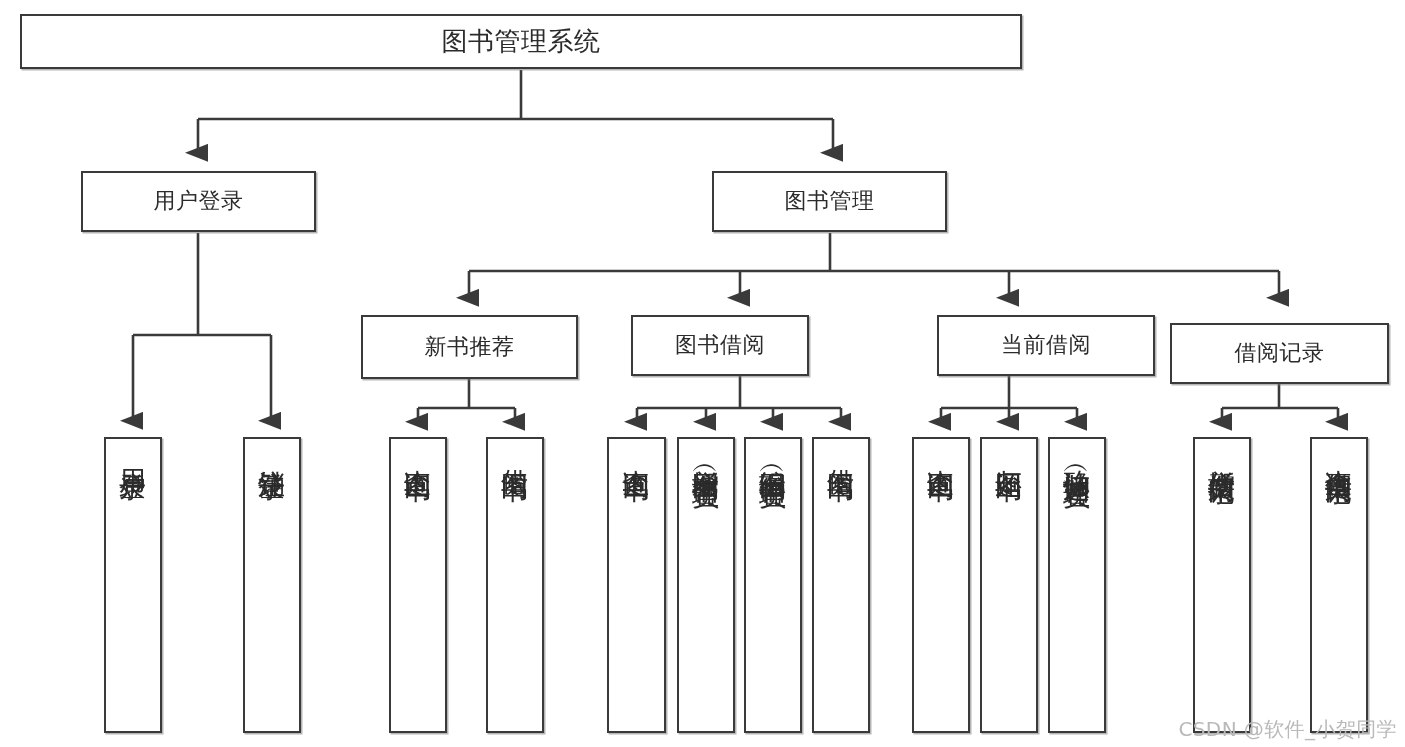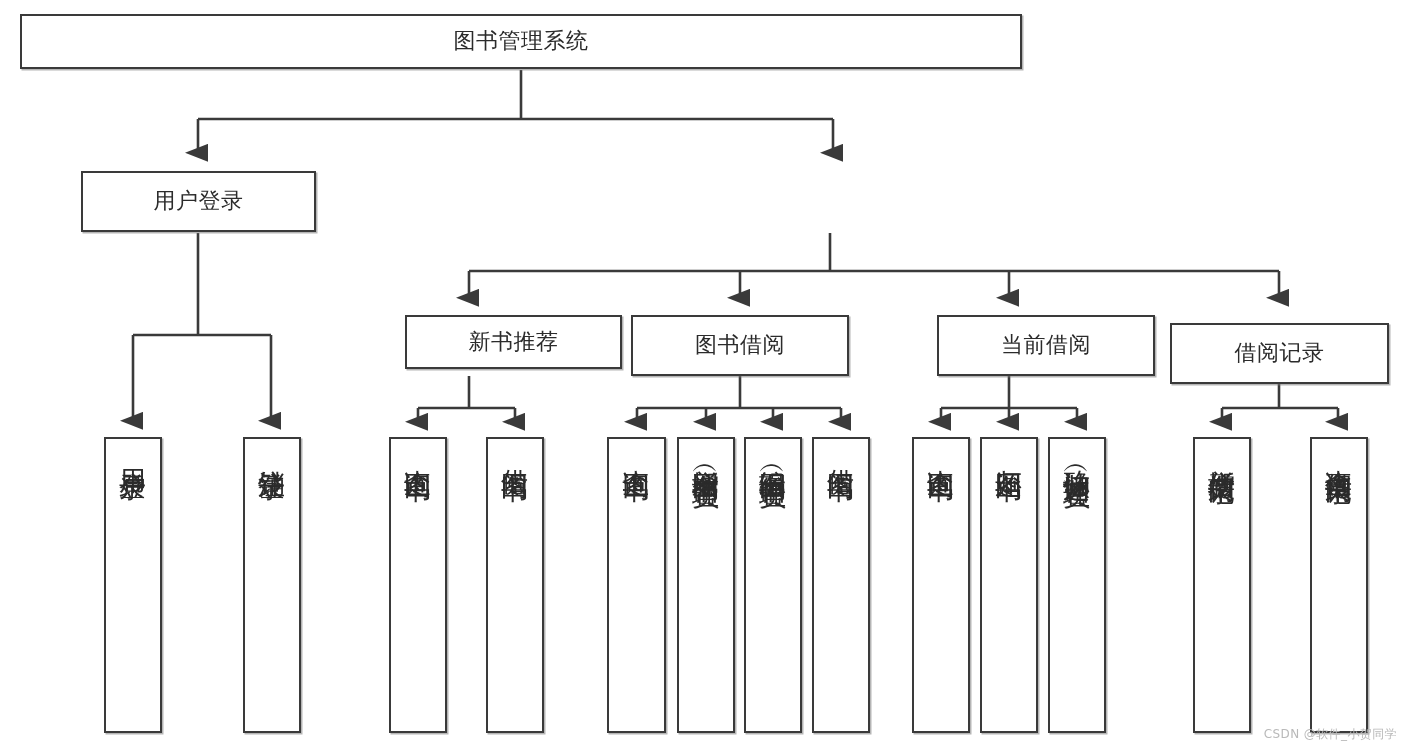--- a/index.html
+++ b/index.html
@@ -51,28 +51,28 @@
     padding-top: 9px;
   }
   .node.vert .label {
     writing-mode: vertical-rl;
     text-orientation: upright;
     font-size: 27px;
     letter-spacing: 2px;
     line-height: 1;
   }
   .node.root .label {
-    font-size: 22px;
+    font-size: 26px;
     font-family: Liberation Serif, serif;
   }
   #watermark {
     position: absolute;
     right: 8px;
     bottom: 4px;
-    font-size: 12px;
+    font-size: 20px;
     color: #b9b9b9;
     letter-spacing: 0.4px;
     white-space: nowrap;
     pointer-events: none;
   }
 </style>
 </head>
 <body>
 
 <div id="canvas">
@@ -128,25 +128,28 @@
     </g>
   </svg>
 
   <div class="node horiz root" style="left:20px; top:14px; width:1002px; height:55px;">
     <span class="label">图书管理系统</span>
   </div>
 
   <div class="node horiz" style="left:81px; top:171px; width:235px; height:61px;">
     <span class="label">用户登录</span>
   </div>
-
-  <div class="node horiz" style="left:361px; top:315px; width:217px; height:54px;margin-left:44px;">
+  <div class="node horiz" style="left:712px; top:171px; width:235px; height:61px;">
+    <span class="label">图书管理</span>
+  </div>
+
+  <div class="node horiz" style="left:361px; top:315px; width:217px; height:64px;">
     <span class="label">新书推荐</span>
   </div>
-  <div class="node horiz" style="left:631px; top:315px; width:218px; height:61px;">
+  <div class="node horiz" style="left:631px; top:315px; width:178px; height:61px;">
     <span class="label">图书借阅</span>
   </div>
   <div class="node horiz" style="left:900px; top:315px; width:218px; height:61px;margin-left:37px;">
     <span class="label">当前借阅</span>
   </div>
   <div class="node horiz" style="left:1170px; top:315px; width:219px; height:61px;margin-top:8px;">
     <span class="label">借阅记录</span>
   </div>
 
   <div class="node vert" style="left:104px; top:437px; width:58px; height:296px;">

